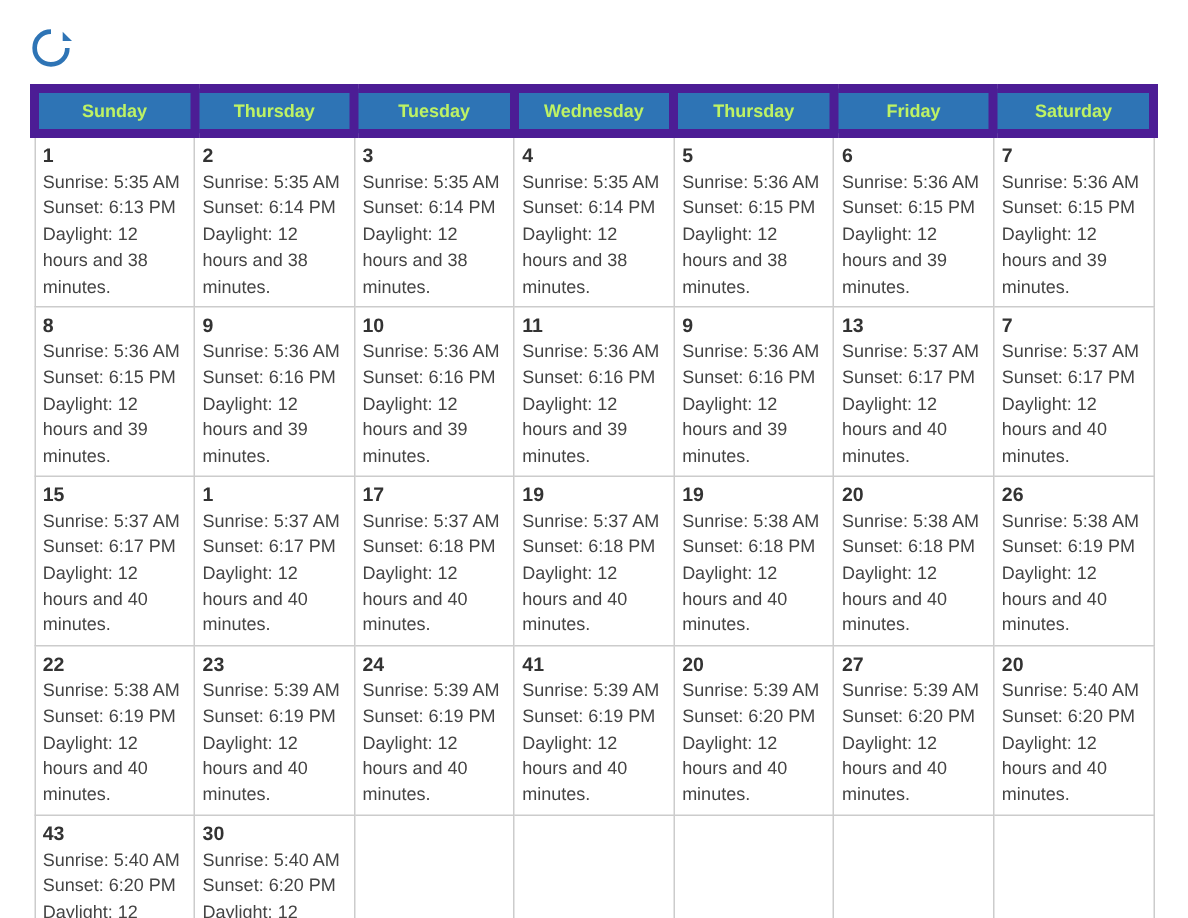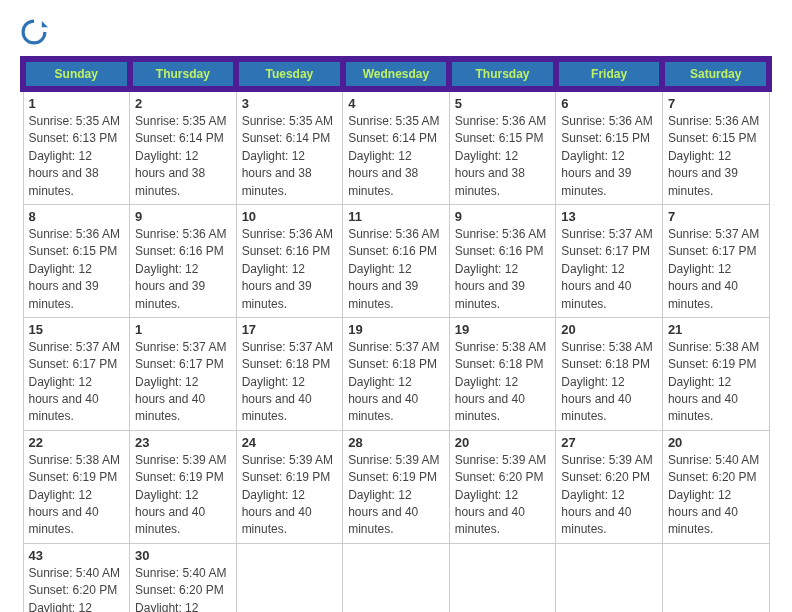--- a/index.html
+++ b/index.html
@@ -212,39 +212,39 @@
           </td>
           <td>
             <span class="day-num">19</span>
             <div class="day-info">Sunrise: 5:38 AM<br>Sunset: 6:18 PM<br>Daylight: 12 hours and 40 minutes.</div>
           </td>
           <td>
             <span class="day-num">20</span>
             <div class="day-info">Sunrise: 5:38 AM<br>Sunset: 6:18 PM<br>Daylight: 12 hours and 40 minutes.</div>
           </td>
           <td>
-            <span class="day-num">21</span>
+            <span class="day-num">26</span>
             <div class="day-info">Sunrise: 5:38 AM<br>Sunset: 6:19 PM<br>Daylight: 12 hours and 40 minutes.</div>
           </td>
         </tr>
         <tr>
           <td>
             <span class="day-num">22</span>
             <div class="day-info">Sunrise: 5:38 AM<br>Sunset: 6:19 PM<br>Daylight: 12 hours and 40 minutes.</div>
           </td>
           <td>
             <span class="day-num">23</span>
             <div class="day-info">Sunrise: 5:39 AM<br>Sunset: 6:19 PM<br>Daylight: 12 hours and 40 minutes.</div>
           </td>
           <td>
             <span class="day-num">24</span>
             <div class="day-info">Sunrise: 5:39 AM<br>Sunset: 6:19 PM<br>Daylight: 12 hours and 40 minutes.</div>
           </td>
           <td>
-            <span class="day-num">28</span>
+            <span class="day-num">41</span>
             <div class="day-info">Sunrise: 5:39 AM<br>Sunset: 6:19 PM<br>Daylight: 12 hours and 40 minutes.</div>
           </td>
           <td>
             <span class="day-num">20</span>
             <div class="day-info">Sunrise: 5:39 AM<br>Sunset: 6:20 PM<br>Daylight: 12 hours and 40 minutes.</div>
           </td>
           <td>
             <span class="day-num">27</span>
             <div class="day-info">Sunrise: 5:39 AM<br>Sunset: 6:20 PM<br>Daylight: 12 hours and 40 minutes.</div>
           </td>

